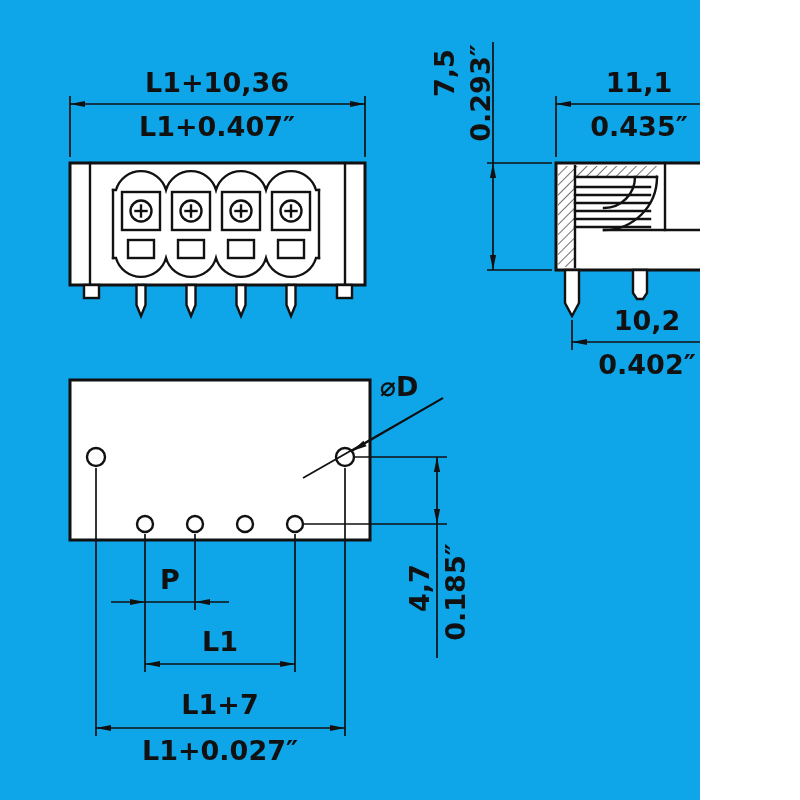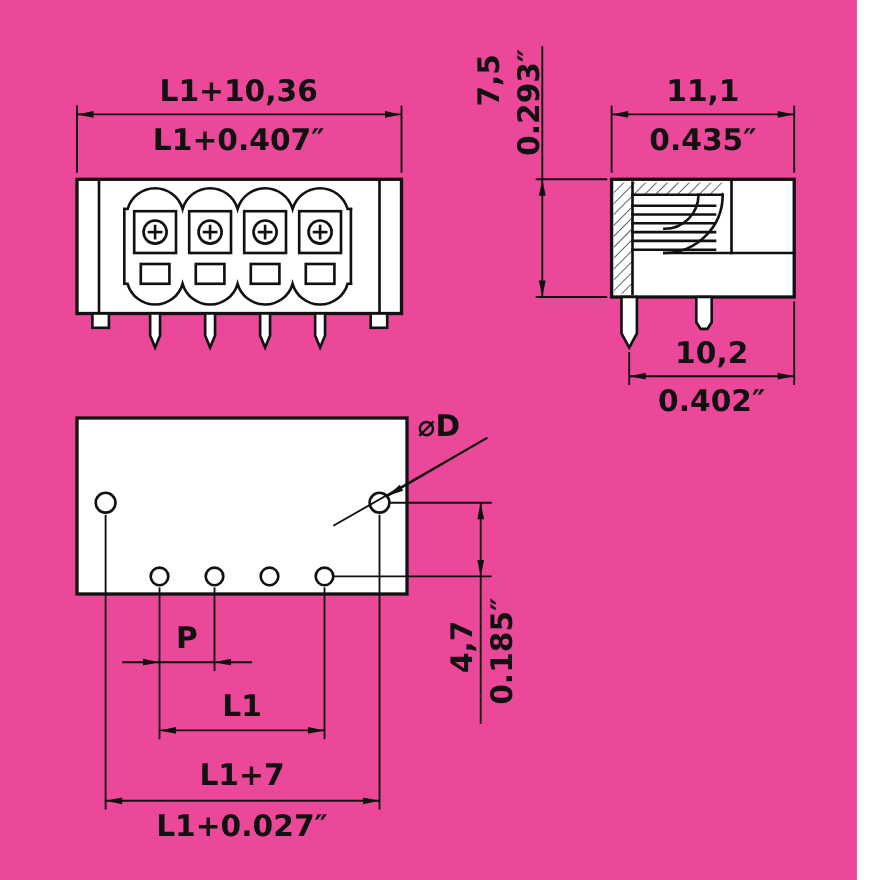--- a/index.html
+++ b/index.html
@@ -1,16 +1,16 @@
 <!DOCTYPE html>
 <html><head>
 <meta charset="utf-8">
 <style>
   html,body{margin:0;padding:0;background:#ffffff;}
-  .stage{width:779px;height:800px;position:relative;background:#ec4899;overflow:hidden;}
+  .stage{width:700px;height:800px;position:relative;background:#0ea5e9;overflow:hidden;}
   svg{display:block;}
   .dim-text{font-family:"DejaVu Sans","Liberation Sans",sans-serif;font-weight:bold;font-size:27px;fill:#111111;}
   .thick{stroke:#111111;stroke-width:3;fill:none;stroke-linejoin:miter;stroke-linecap:square;}
   .mid{stroke:#111111;stroke-width:2.4;fill:none;stroke-linejoin:miter;stroke-linecap:square;}
   .thin{stroke:#111111;stroke-width:1.7;fill:none;stroke-linecap:butt;}
   .white-fill{fill:#ffffff;}
 </style>
 </head>
 <body>
 

